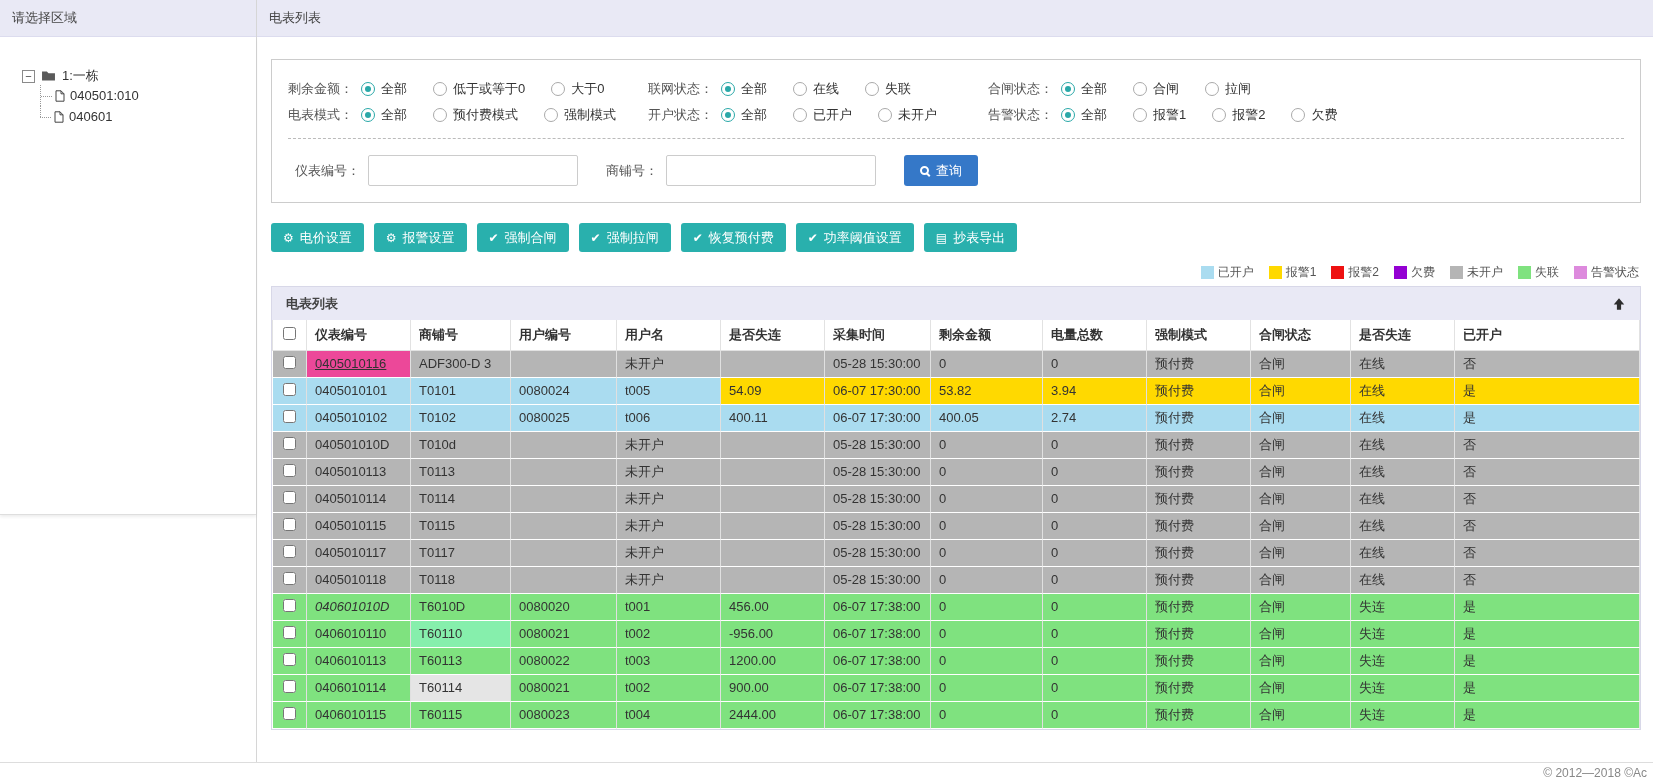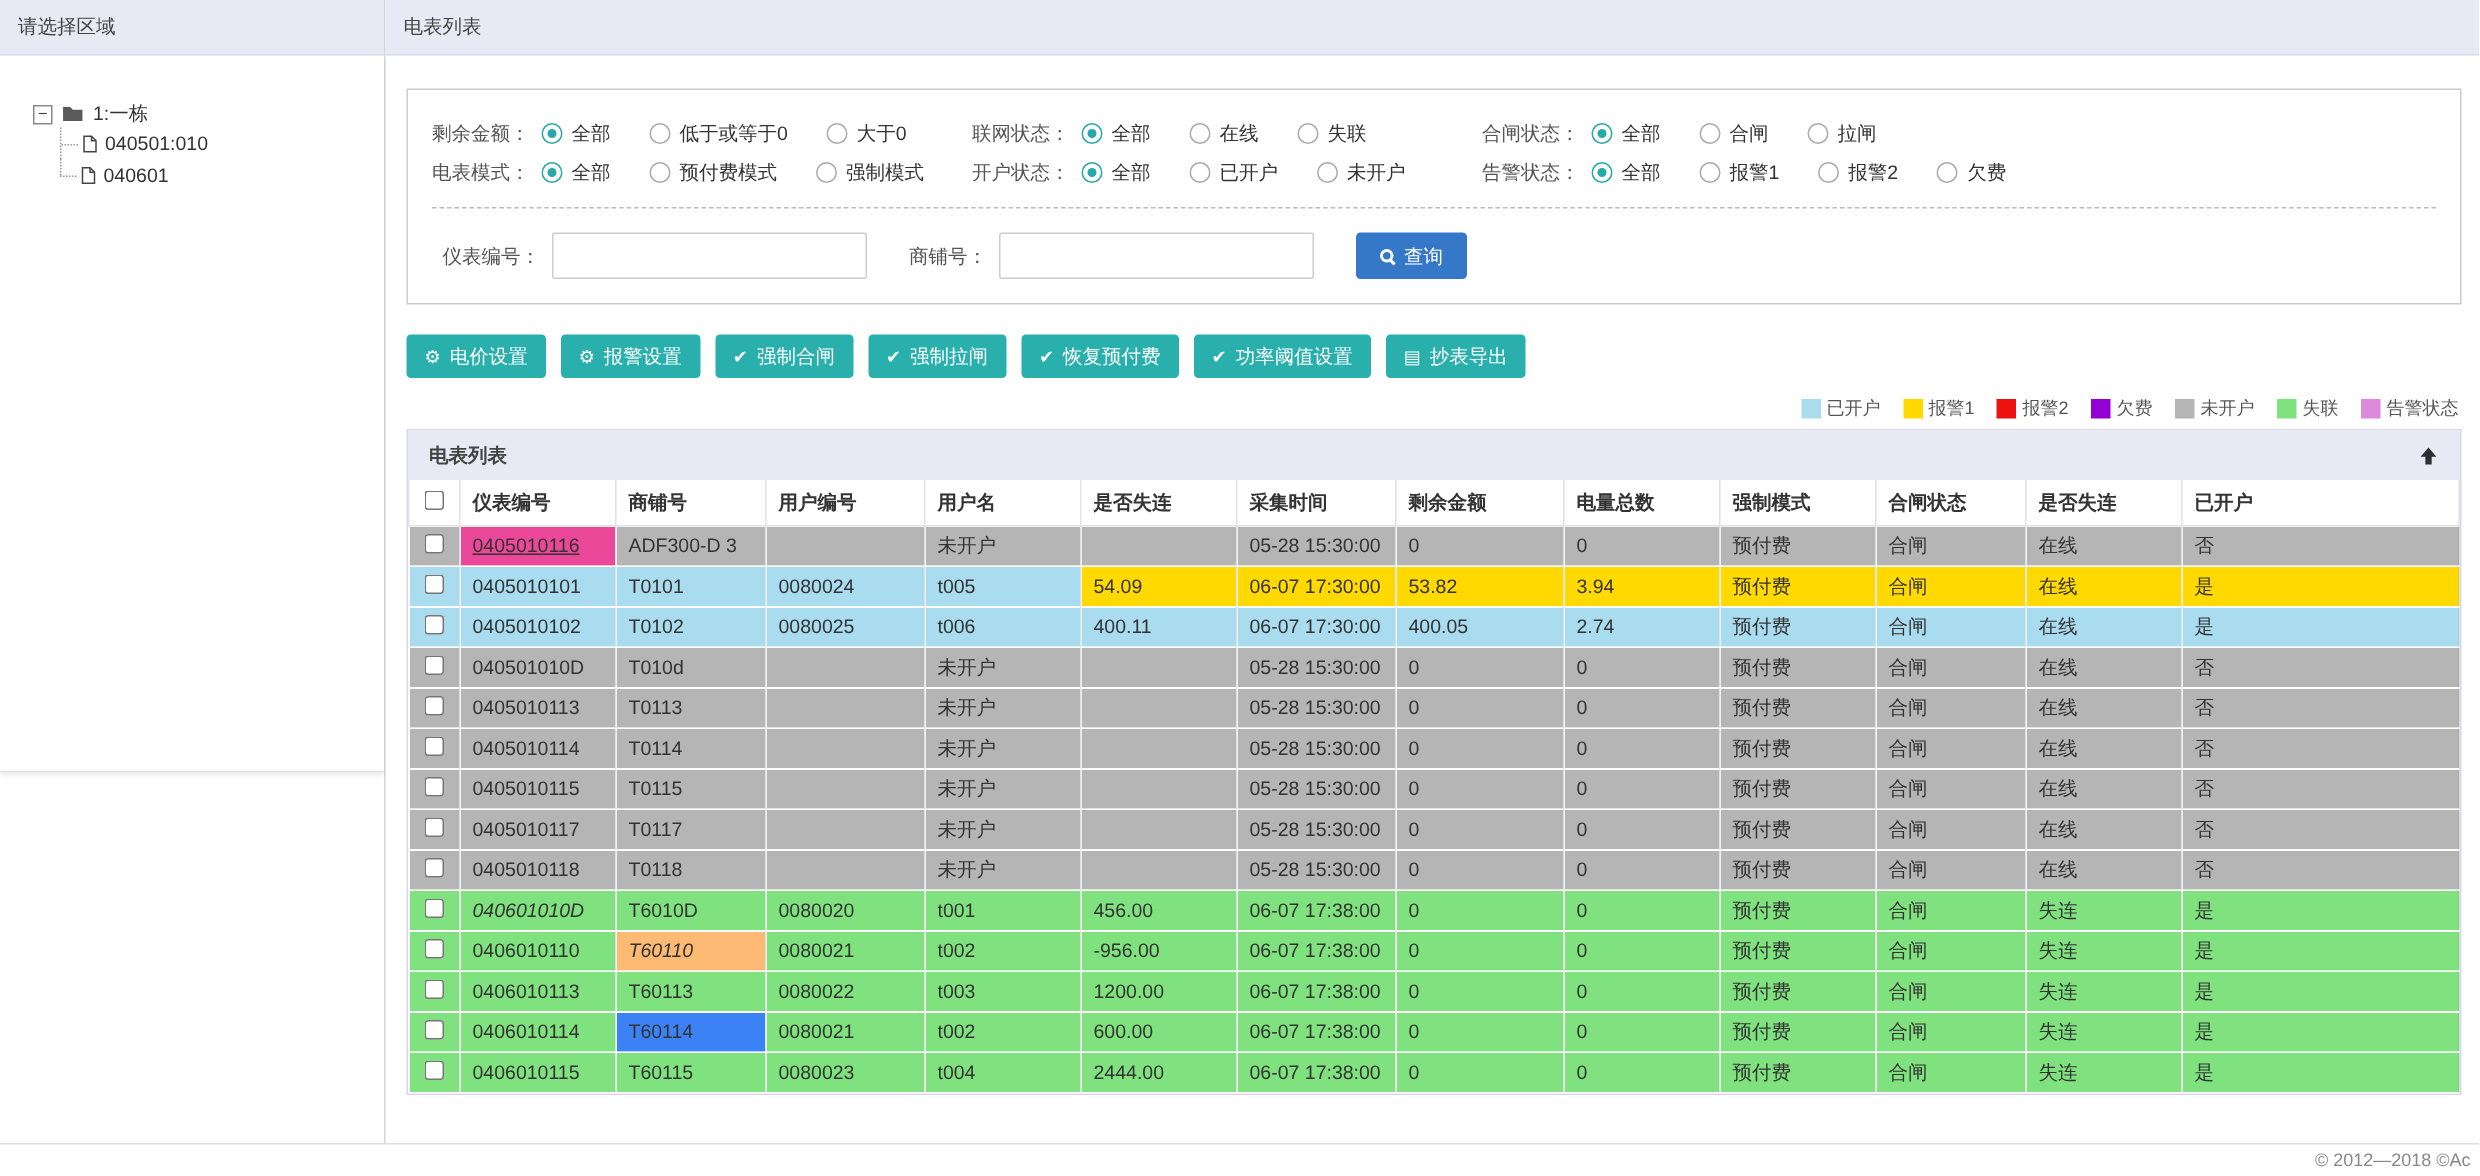--- a/index.html
+++ b/index.html
@@ -477,21 +477,21 @@
                 <td style="background: rgb(127, 226, 127);">0</td>
                 <td style="background: rgb(127, 226, 127);">0</td>
                 <td style="background: rgb(127, 226, 127);">预付费</td>
                 <td style="background: rgb(127, 226, 127);">合闸</td>
                 <td style="background: rgb(127, 226, 127);">失连</td>
                 <td style="background: rgb(127, 226, 127);">是</td>
               </tr>
               <tr>
                 <td class="cb-cell" style="background: rgb(127, 226, 127);"><input type="checkbox" style=""></td>
                 <td style="background: rgb(127, 226, 127);">0406010110</td>
-                <td style="background: #fdba74; font-style: italic;">T60110</td>
+                <td style="background: #86efac;">T60110</td>
                 <td style="background: rgb(127, 226, 127);">0080021</td>
                 <td style="background: rgb(127, 226, 127);">t002</td>
                 <td style="background: rgb(127, 226, 127);">-956.00</td>
                 <td style="background: rgb(127, 226, 127);">06-07 17:38:00</td>
                 <td style="background: rgb(127, 226, 127);">0</td>
                 <td style="background: rgb(127, 226, 127);">0</td>
                 <td style="background: rgb(127, 226, 127);">预付费</td>
                 <td style="background: rgb(127, 226, 127);">合闸</td>
                 <td style="background: rgb(127, 226, 127);">失连</td>
                 <td style="background: rgb(127, 226, 127);">是</td>
@@ -507,24 +507,24 @@
                 <td style="background: rgb(127, 226, 127);">0</td>
                 <td style="background: rgb(127, 226, 127);">0</td>
                 <td style="background: rgb(127, 226, 127);">预付费</td>
                 <td style="background: rgb(127, 226, 127);">合闸</td>
                 <td style="background: rgb(127, 226, 127);">失连</td>
                 <td style="background: rgb(127, 226, 127);">是</td>
               </tr>
               <tr>
                 <td class="cb-cell" style="background: rgb(127, 226, 127);"><input type="checkbox" style=""></td>
                 <td style="background: rgb(127, 226, 127);">0406010114</td>
-                <td style="background: #3b82f6;">T60114</td>
+                <td style="background: #e5e5e5;">T60114</td>
                 <td style="background: rgb(127, 226, 127);">0080021</td>
                 <td style="background: rgb(127, 226, 127);">t002</td>
-                <td style="background: rgb(127, 226, 127);">600.00</td>
+                <td style="background: rgb(127, 226, 127);">900.00</td>
                 <td style="background: rgb(127, 226, 127);">06-07 17:38:00</td>
                 <td style="background: rgb(127, 226, 127);">0</td>
                 <td style="background: rgb(127, 226, 127);">0</td>
                 <td style="background: rgb(127, 226, 127);">预付费</td>
                 <td style="background: rgb(127, 226, 127);">合闸</td>
                 <td style="background: rgb(127, 226, 127);">失连</td>
                 <td style="background: rgb(127, 226, 127);">是</td>
               </tr>
               <tr>
                 <td class="cb-cell" style="background: rgb(127, 226, 127);"><input type="checkbox" style=""></td>

